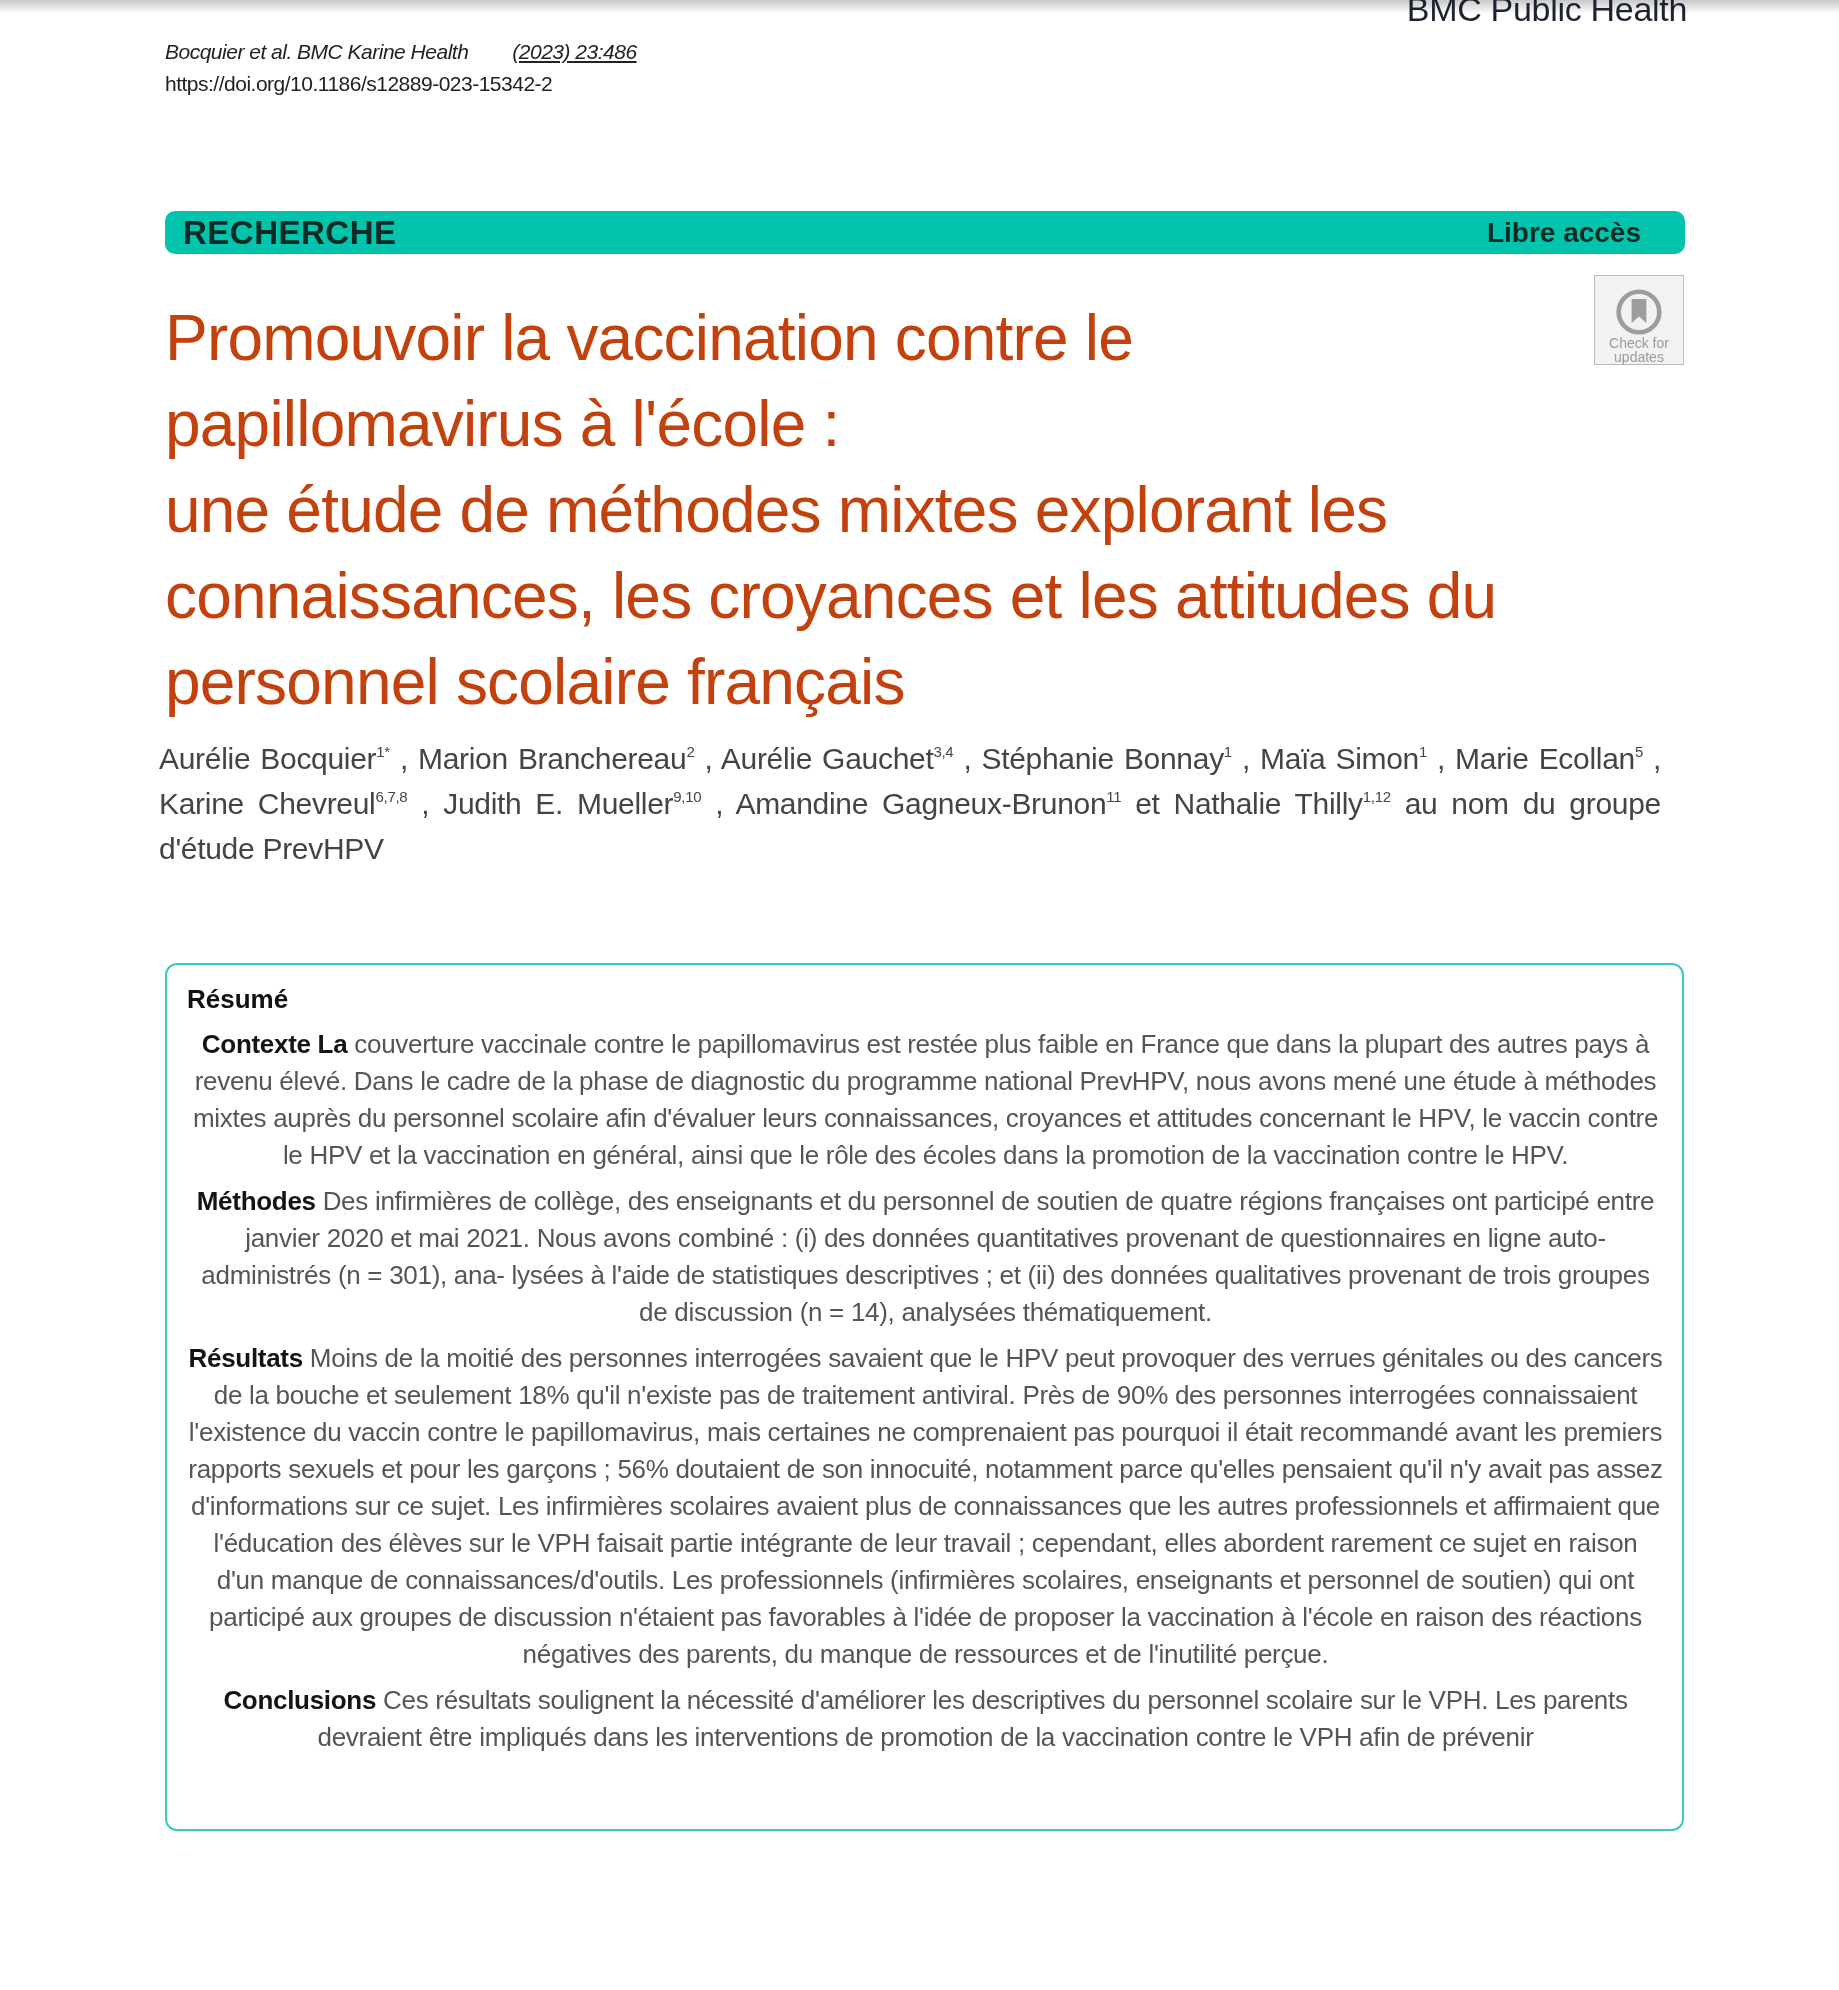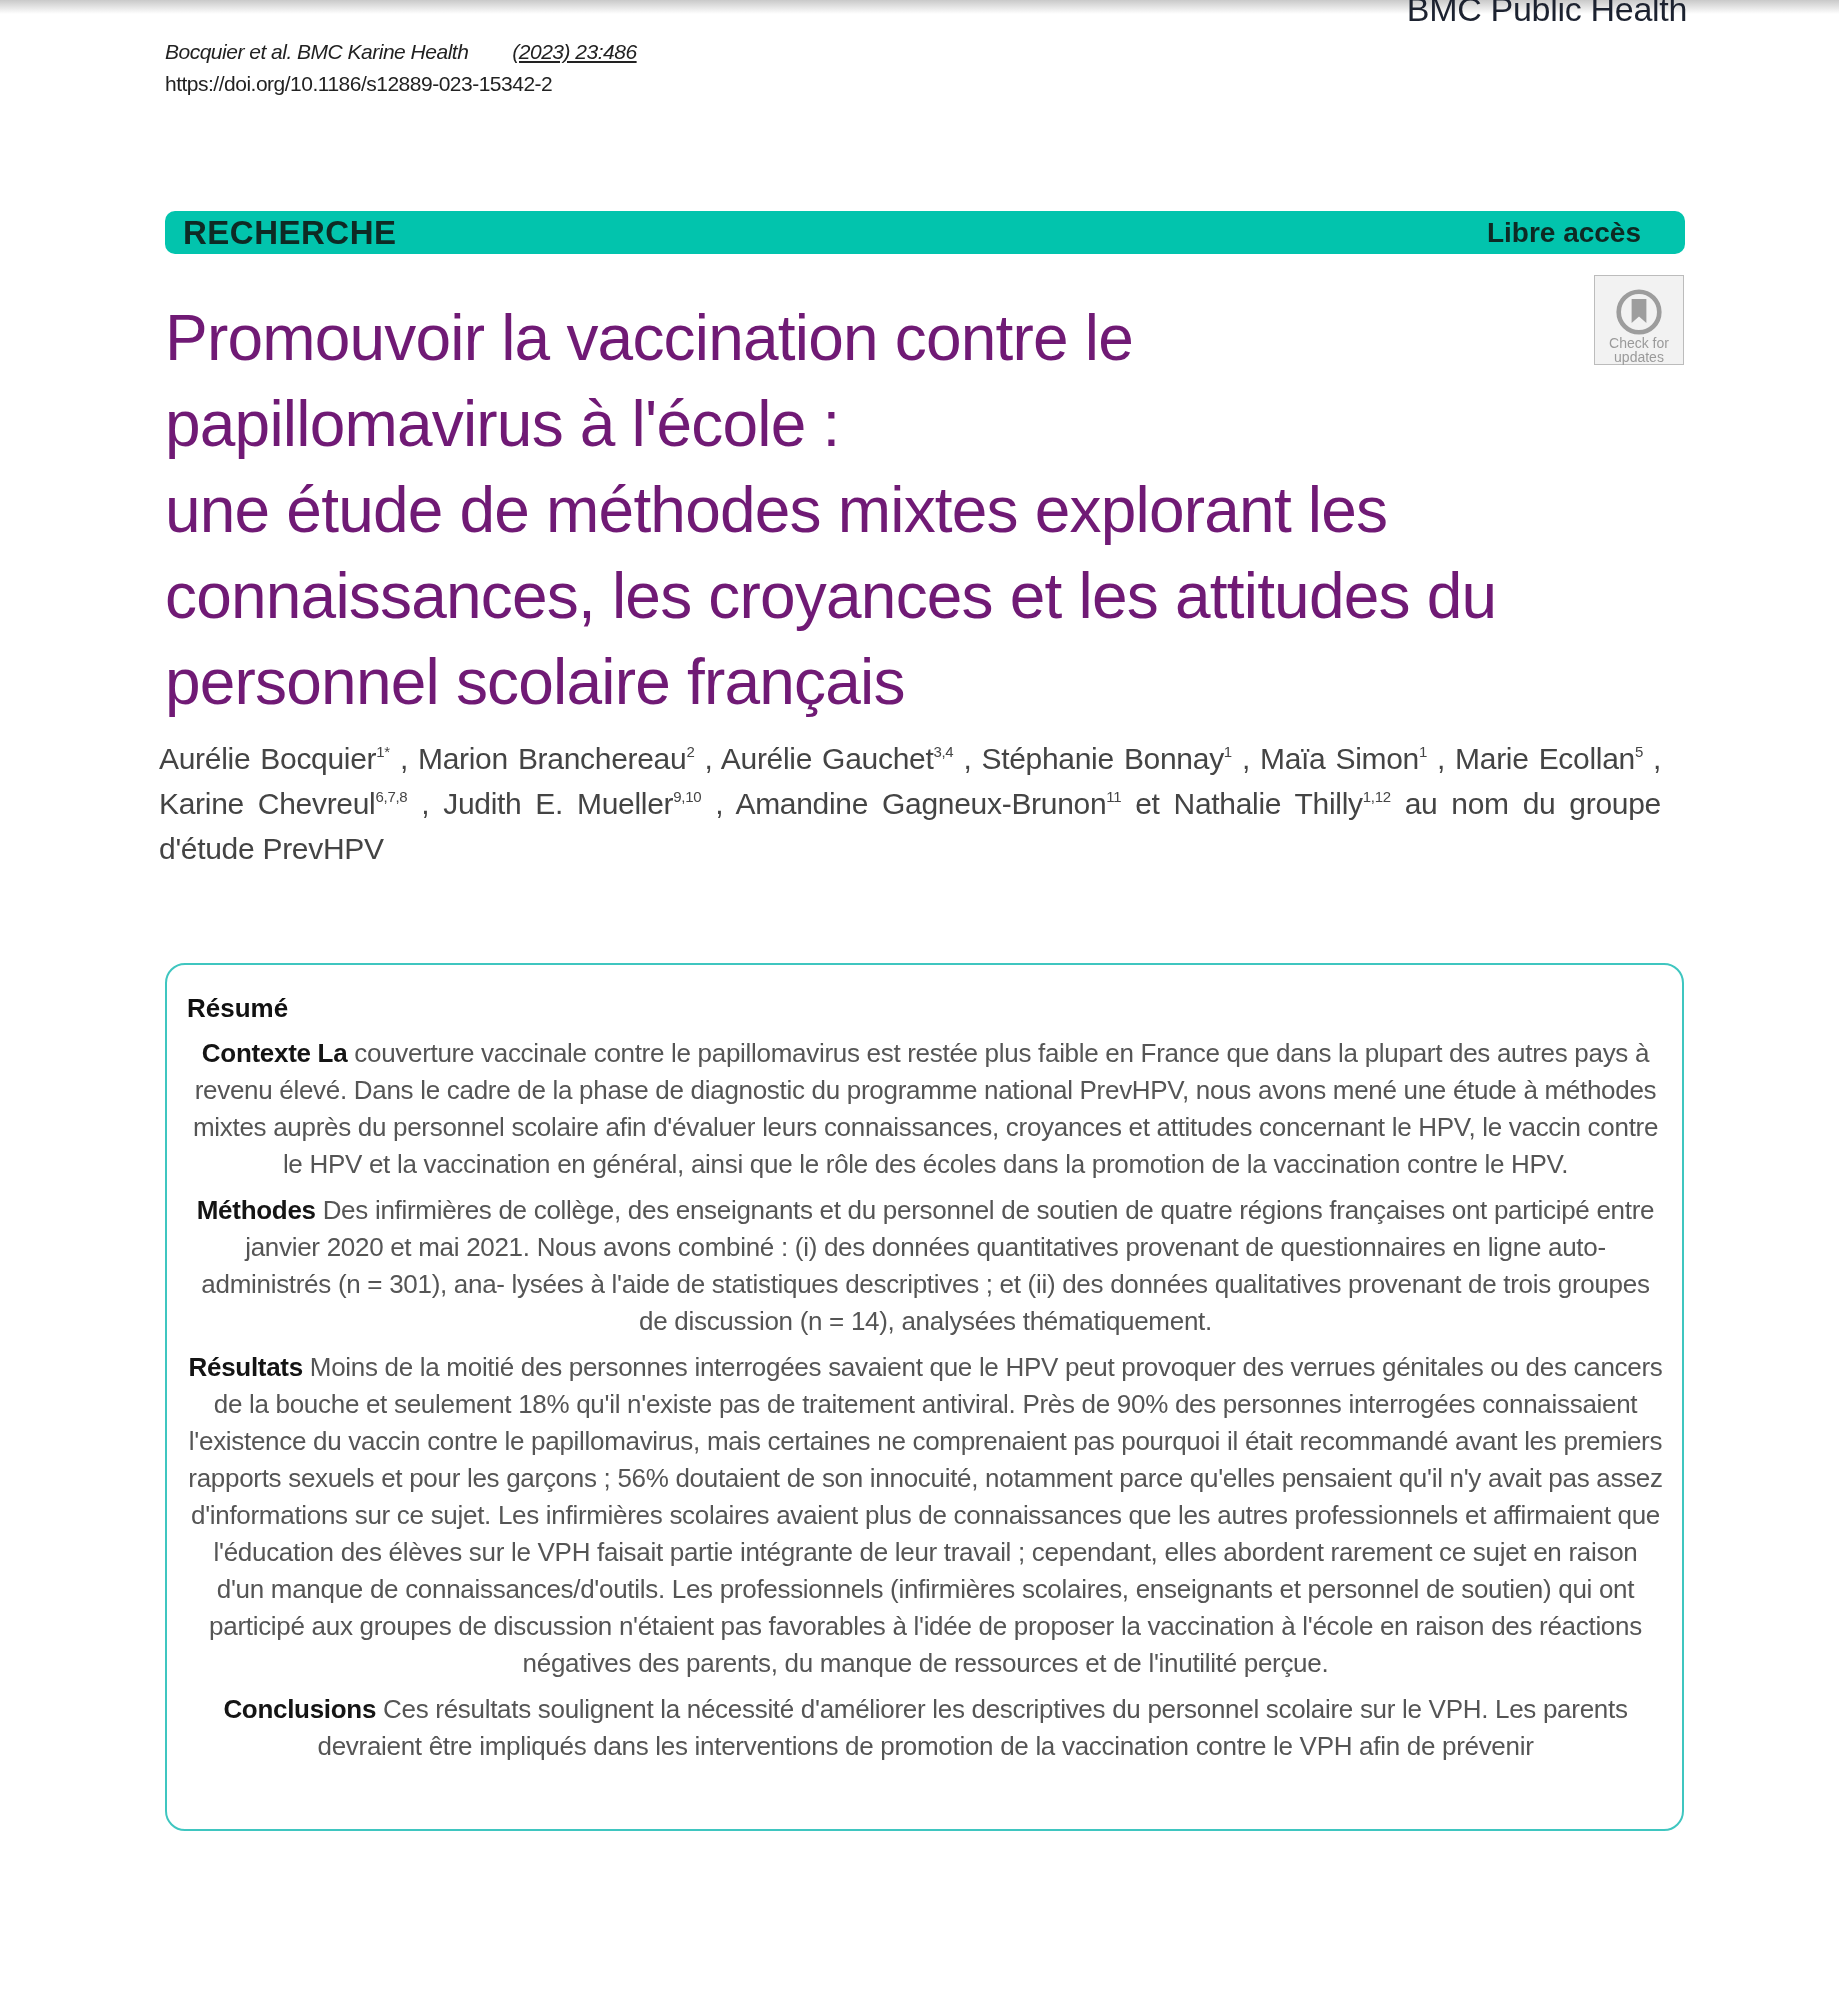--- a/index.html
+++ b/index.html
@@ -33,34 +33,34 @@
     .type-bar .access-label { font-weight: bold; font-size: 28px; color: #0e2a24; }
     .check-updates {
       position: absolute; left: 1594px; top: 275px; width: 90px; height: 90px;
       border: 1px solid #bcbcbc; background: #f2f2f2; box-sizing: border-box;
       display: flex; flex-direction: column; align-items: center; justify-content: flex-start;
       padding-top: 12px;
     }
     .check-updates .lbl { font-size: 14px; color: #9a9a9a; line-height: 14px; text-align: center; }
     .title {
       position: absolute; left: 165px; top: 295px; width: 1453px;
-      font-size: 64px; line-height: 86px; color: #701a75; letter-spacing: -0.8px;
+      font-size: 64px; line-height: 86px; color: #c2410c; letter-spacing: -0.8px;
       margin: 0; font-weight: normal;
     }
     .title span { display: block; }
     .authors {
       position: absolute; left: 159px; top: 736px; width: 1502px;
       font-size: 30px; line-height: 45px; color: #444; letter-spacing: -0.3px;
       text-align: justify;
     }
     .authors sup { font-size: 15px; vertical-align: 12px; line-height: 0; }
     .abstract-box {
       position: absolute; left: 165px; top: 963px; width: 1519px; height: 868px;
-      border: 2.5px solid #3fc6c0; border-radius: 20px; box-sizing: border-box;
-      overflow: hidden; padding: 26px 18px 0 20px;
+      border: 2.5px solid #3fc6c0; border-radius: 12px; box-sizing: border-box;
+      overflow: hidden; padding: 17px 18px 0 20px;
     }
     .abstract-heading { font-weight: bold; font-size: 26px; color: #111; margin: 0 0 10px 0; line-height: 34px; }
     .abstract-section {
       font-size: 26px; line-height: 37px; color: #555; margin: 0 0 9px 0;
       text-align: center; letter-spacing: -0.3px;
     }
     .abstract-section .sec-label { font-weight: bold; color: #141414; }
   </style>
 </head>
 <body>

